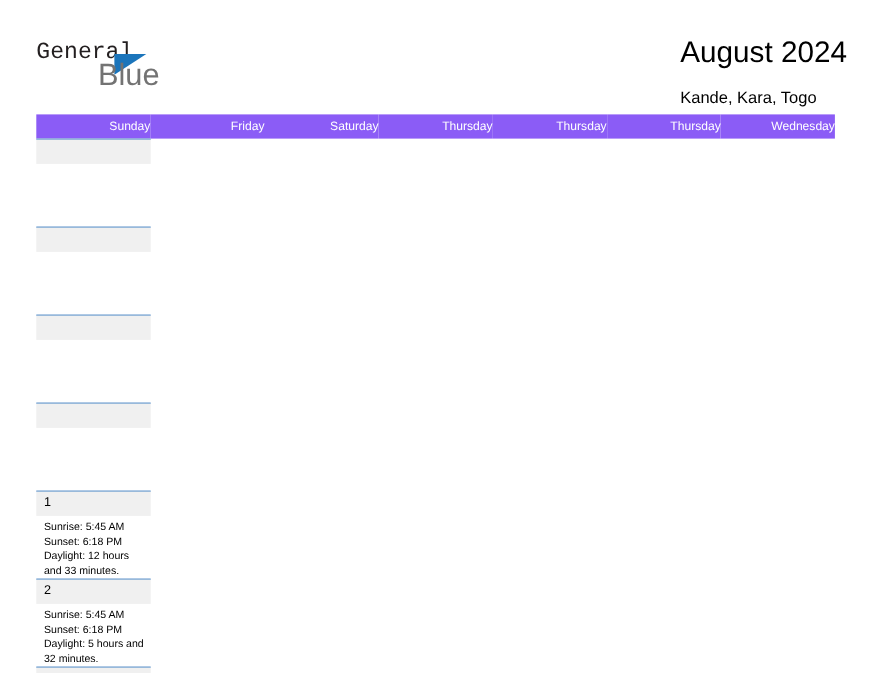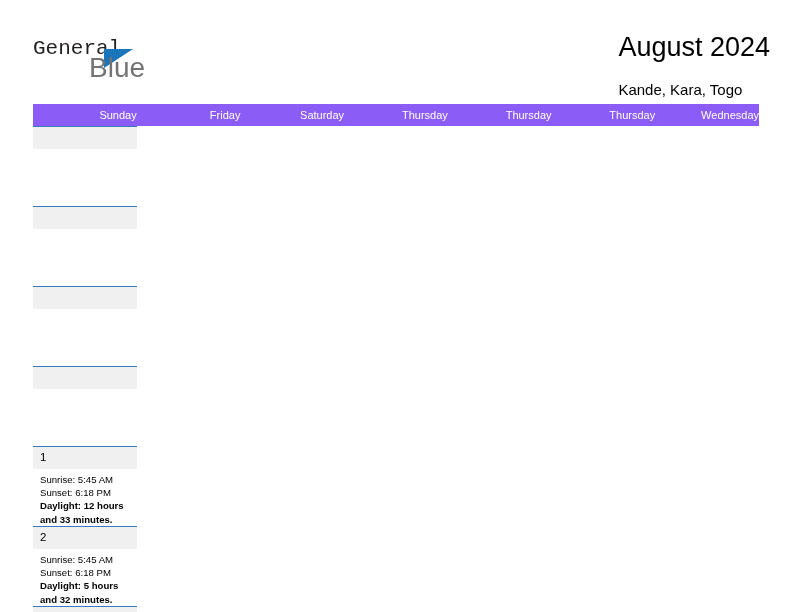--- a/index.html
+++ b/index.html
@@ -127,21 +127,21 @@
     color: transparent;
   }
   .details {
     display: block;
     padding: 4px 5px 0 7px;
     font-size: 9.6px;
     line-height: 13.2px;
     color: #000000;
   }
   .details div { white-space: nowrap; }
-  .details .wrap { white-space: normal; font-weight: bold; }
+  .details .wrap { white-space: normal; }
 </style>
 </head>
 <body>
 
 <div class="page">
 
   <div class="masthead">
 
     <div class="logo">
       <span class="logo-general">General</span>

